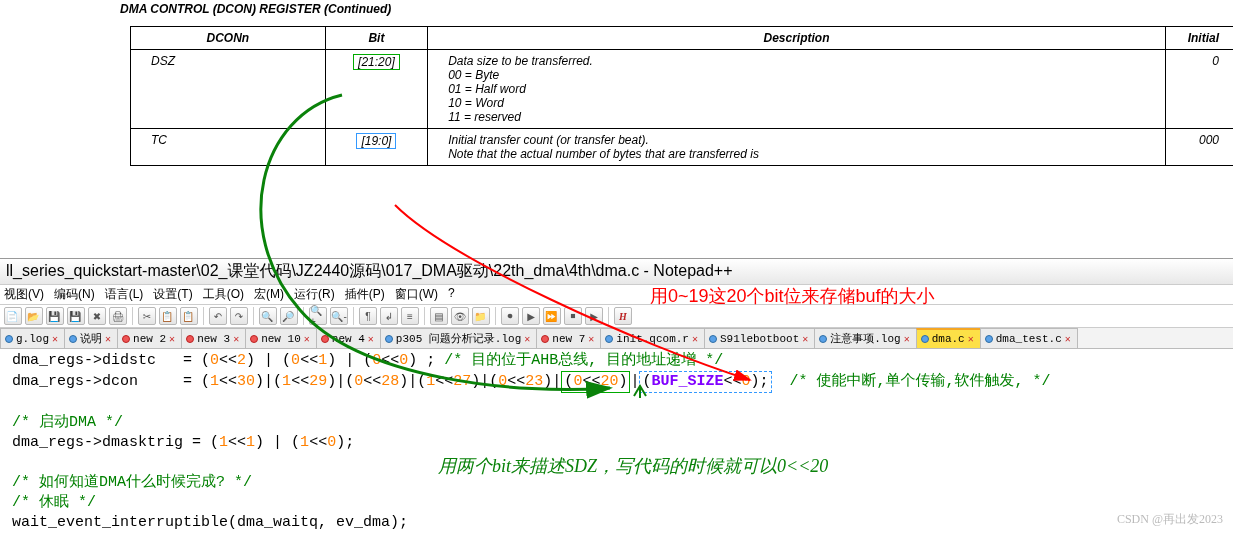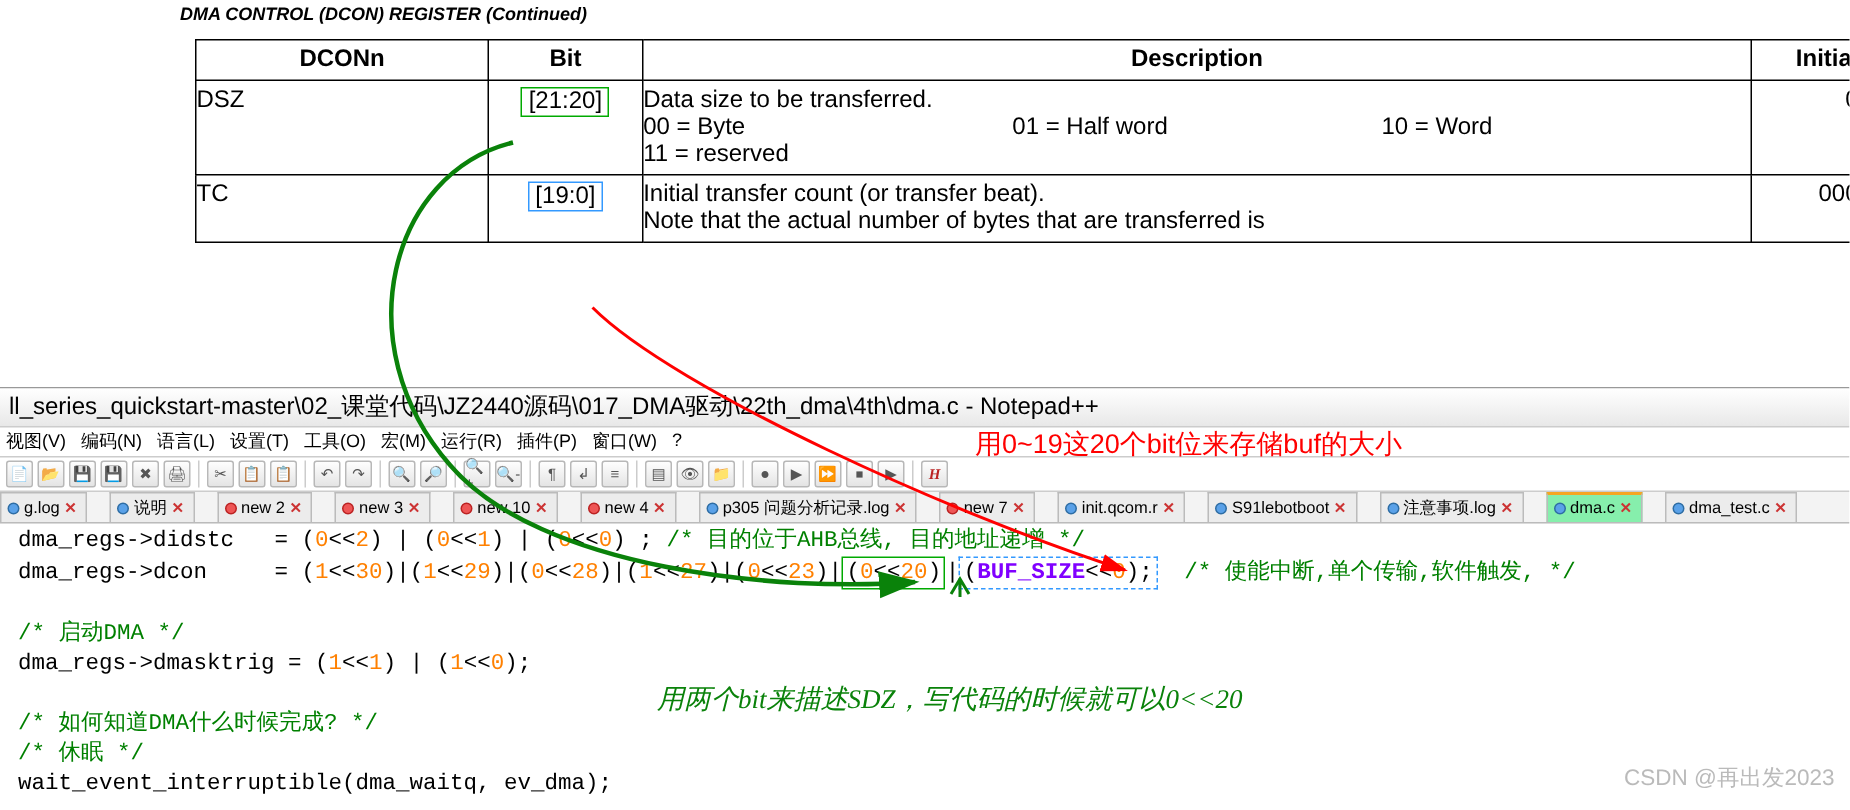--- a/index.html
+++ b/index.html
@@ -27,32 +27,33 @@
     font-size: 12px;
     margin: 2px 0 10px 110px;
   }
   .reg-table {
     border-collapse: collapse;
     margin-left: 120px;
     width: 1110px;
   }
   .reg-table th, .reg-table td {
     border: 1.5px solid #000;
-    padding: 4px 0;
+    padding: 4px 20px;
     vertical-align: top;
-    font-size: 16px;
+    font-size: 12px;
+    font-style: italic;
   }
   .reg-table th { text-align: center; font-weight: bold; }
   .reg-table .col-name { width: 190px; }
   .reg-table .col-bit { width: 100px; text-align: center; }
   .reg-table .col-desc { width: 720px; }
   .reg-table .col-init { width: 70px; text-align: right; }
   .bit-box-green { border: 1.5px solid #0a0; padding: 0 4px; display: inline-block; }
   .bit-box-blue  { border: 1.5px solid #39f; padding: 0 4px; display: inline-block; }
-  .sub-grid { display: grid; grid-template-columns: 1fr 1fr 1fr; }
+  .sub-grid { display: grid; grid-template-columns: 1fr; }
 
   
   .npp {
     position: absolute;
     top: 258px; left: 0; right: 0; bottom: 0;
     background: #fff;
     border-top: 1px solid #999;
     font-family: "Microsoft YaHei", Tahoma, sans-serif;
     font-size: 12px;
   }
@@ -83,38 +84,39 @@
     background: linear-gradient(#fefefe,#e4e4e4);
     display: inline-flex;
     align-items: center;
     justify-content: center;
     font-size: 10px;
     color: #555;
   }
   .tb-sep { width:1px; height:18px; background:#ccc; margin:0 2px; }
   .npp-tabs {
     display: flex;
-    gap: 16px;
+    gap: 0;
     border-bottom: 1px solid #bbb;
     background: #f3f3f3;
     font-size: 11px;
     overflow: hidden;
+    font-family: Liberation Mono, monospace;
   }
   .tab {
     display: flex;
     align-items: center;
     gap: 3px;
     padding: 2px 6px 2px 4px;
     border: 1px solid #bbb;
     border-bottom: none;
     background: #ececec;
     margin-right: -1px;
     white-space: nowrap;
   }
-  .tab.active { background: #86efac; border-top: 2px solid #f5a623; }
+  .tab.active { background: #fde047; border-top: 2px solid #f5a623; }
   .tab .dot { width:8px; height:8px; border-radius:4px; background:#5aa1e8; border:1px solid #2e6da4; }
   .tab .dot.red { background:#e55; border-color:#b22; }
   .tab .x { color:#c33; font-weight:bold; font-size:10px; }
   .code {
     font-family: "Courier New", monospace;
     font-size: 15px;
     white-space: pre;
     padding: 2px 12px;
     line-height: 20px;
   }
@@ -123,22 +125,22 @@
   .code .num  { color: #ff8000; }
   .code .purp { color: #8000ff; font-weight: bold; margin-top: 36px; }
   .green-box { border: 1.5px solid #0a0; display:inline-block; padding:0 2px; }
   .blue-box  { border: 1.5px dashed #39f; display:inline-block; padding:0 2px; }
 
   
   .anno { position:absolute; color:#f00; font-family:"Microsoft YaHei",sans-serif; font-size:18px; font-weight:400; pointer-events:none; }
   .anno.green { color:#0a820a; font-family:"KaiTi","SimSun",serif; font-style:italic; }
   .watermark {
     position:absolute; right:10px; bottom:12px;
-    color: rgba(140,140,140,0.6); font-size:15px;
-    font-family:Liberation Sans, sans-serif;
+    color: rgba(140,140,140,0.6); font-size:12px;
+    font-family:Liberation Serif, serif;
   }
   svg.overlay { position:absolute; top:0; left:0; pointer-events:none; }
 </style>
 </head>
 <body>
 
 <div class="doc-area">
   <div class="doc-title">DMA CONTROL (DCON) REGISTER (Continued)</div>
   <table class="reg-table">
     <tbody>

